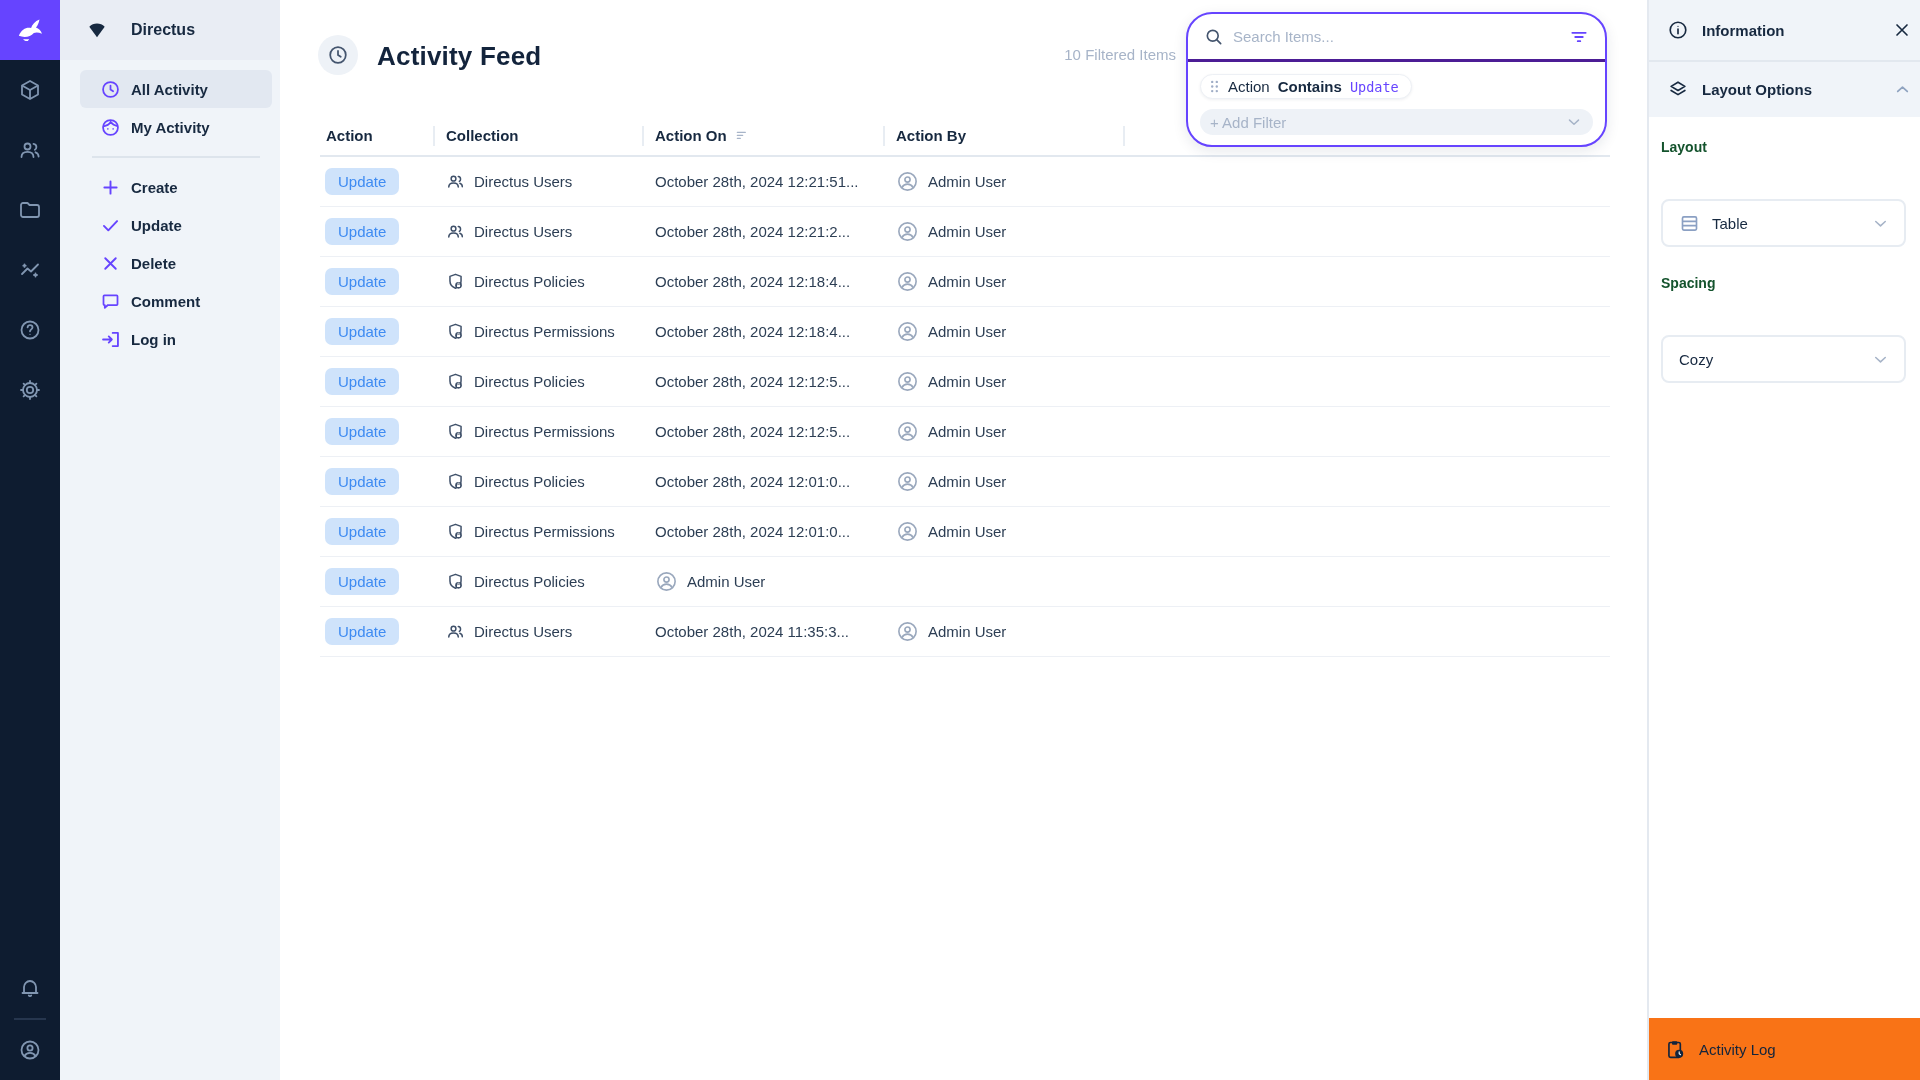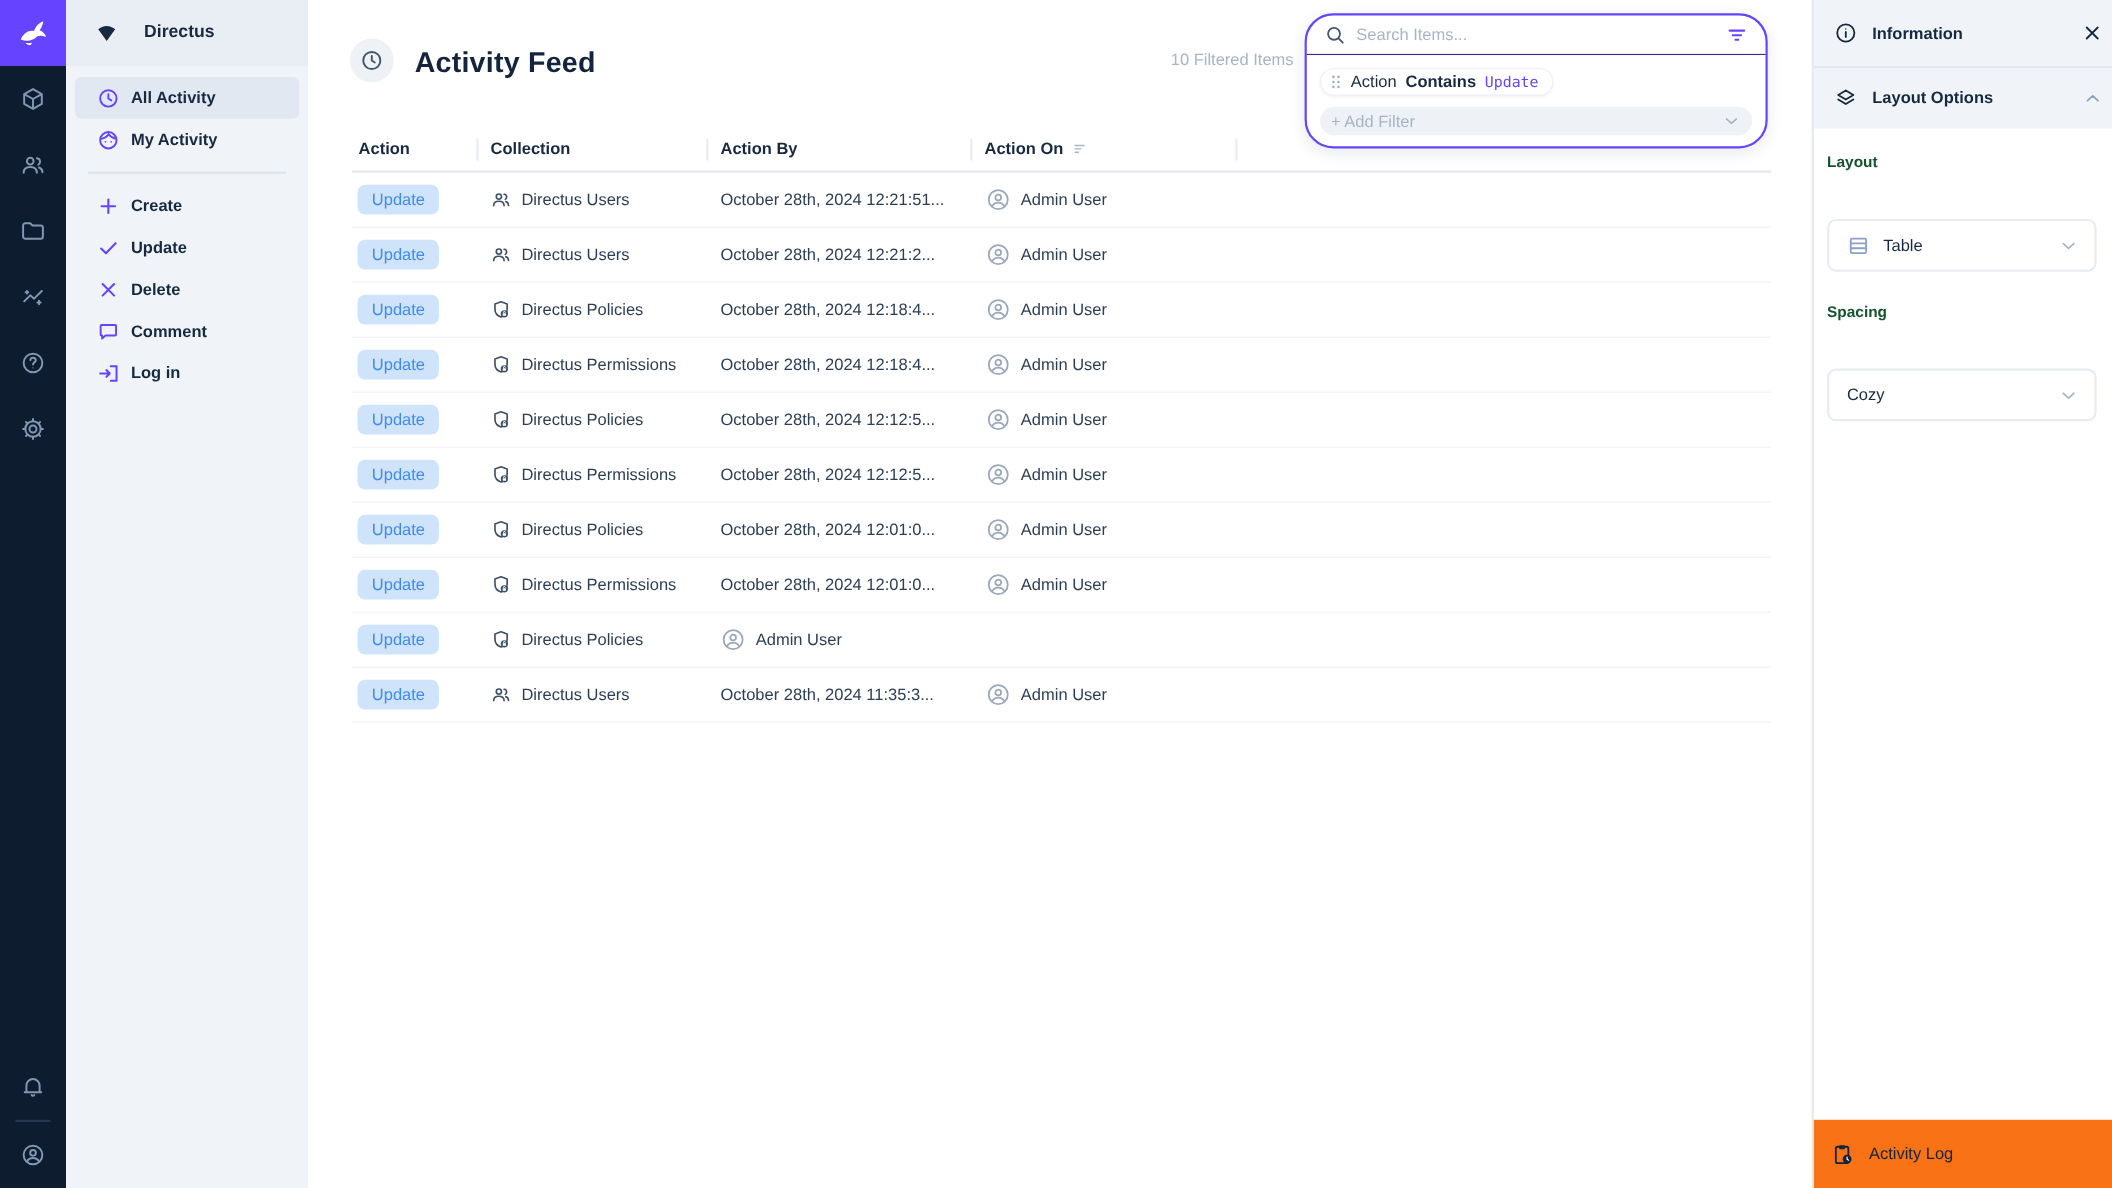--- a/index.html
+++ b/index.html
@@ -10,36 +10,36 @@
   .module-bar { position:absolute; left:0; top:0; width:60px; height:1080px; background:#0e1c30; display:flex; flex-direction:column; align-items:center; }
   .logo-tile { width:60px; height:60px; background:#6644ff; display:flex; align-items:center; justify-content:center; cursor:pointer; }
   .mod-btn { width:60px; height:60px; display:flex; align-items:center; justify-content:center; color:#8196b1; cursor:pointer; }
   .mod-spacer { margin-top:auto; }
   .mod-divider { width:32px; height:0; border-top:2px solid #26364e; margin:0 auto; }
 
   
   .nav { position:absolute; left:60px; top:0; width:220px; height:1080px; background:#f0f4f9; }
   .nav-header { height:60px; background:#e9edf4; display:flex; align-items:center; padding-left:26px; gap:23px; color:#172940; }
   .nav-header .label { font-size:16px; font-weight:700; color:#172940; }
-  .nav-list { padding:10px 8px 0 8px; }
+  .nav-list { padding:10px 8px 0 20px; }
   .nav-item { height:38px; border-radius:6px; display:flex; align-items:center; padding-left:20px; gap:10px; color:#172940; font-size:15px; font-weight:600; cursor:pointer; }
   .nav-item .nicon { color:#6644ff; }
   .nav-item.active { background:#e2e8f1; }
   .nav-divider { height:0; border-top:2px solid #dde4ec; margin:10px 12px 10px 12px; }
 
   
   .main { position:absolute; left:280px; top:0; width:1367px; height:1080px; background:#ffffff; }
   .title-row { position:absolute; left:0; top:0; width:100%; height:110px; }
   .title-icon { position:absolute; left:38px; top:35px; width:40px; height:40px; border-radius:50%; background:#eef2f7; display:flex; align-items:center; justify-content:center; color:#44556e; }
   .page-title { position:absolute; left:97px; top:41px; font-size:26px; font-weight:700; color:#13243c; letter-spacing:0.2px; }
   .filtered-count { position:absolute; right:471px; top:46px; font-size:15px; color:#a7b4c8; }
 
   
   .search-panel { position:absolute; left:906px; top:12px; width:421px; border:2px solid #6644ff; border-radius:26px; background:#ffffff; z-index:10; box-shadow:0 4px 14px rgba(23,41,64,0.10); padding-bottom:10px; }
-  .search-row { height:36px; display:flex; align-items:center; padding:0 16px 0 16px; gap:9px; border-bottom:1px solid #4c1d95; }
+  .search-row { height:48px; display:flex; align-items:center; padding:0 16px 0 16px; gap:9px; border-bottom:3px solid #4c1d95; }
   .search-row input { flex:1; border:none; outline:none; font-size:15px; color:#172940; font-family:"Liberation Sans", sans-serif; background:transparent; }
   .search-row input::placeholder { color:#a7b4c8; }
   .filter-chip { margin:12px 12px 0 12px; display:inline-flex; align-items:center; gap:8px; height:25px; padding:0 12px 0 8px; background:#ffffff; border:1px solid #edf0f5; border-radius:13px; box-shadow:0 1px 3px rgba(23,41,64,0.07); font-size:15px; cursor:pointer; }
   .filter-chip .f-field { color:#172940; }
   .filter-chip .f-op { color:#172940; font-weight:700; }
   .filter-chip .f-val { color:#6644ff; font-family:"DejaVu Sans Mono", monospace; font-size:13.5px; }
   .add-filter { margin:10px 12px 0 12px; height:26px; border-radius:13px; background:#eef2f7; display:flex; align-items:center; padding:0 10px 0 10px; gap:7px; color:#a7b4c8; font-size:15px; cursor:pointer; }
   .add-filter .chev { margin-left:auto; color:#a7b4c8; }
 
   
@@ -246,29 +246,29 @@
   </div>
 
   <div class="table">
     <div class="t-head">
       <div class="hc c1">
           <span>Action</span>
         </div>
       <div class="hc c2">
           <span>Collection</span>
         </div>
-      <div class="hc c4">
-          <span>Action By</span>
-        </div>
       <div class="hc c3">
         <span>Action On</span>
         <svg width="16" height="16" viewBox="0 0 24 24" fill="none" stroke="#a7b4c8" stroke-width="2" stroke-linecap="round">
           <path d="M5 8 H17 M5 12.5 H13 M5 17 H9.5"></path>
         </svg>
       </div>
+      <div class="hc c4">
+          <span>Action By</span>
+        </div>
       <div class="hc c5"></div>
     </div>
     <div id="table-body">
         <div class="t-row">
           <div class="tc c1">
             <span class="badge">Update</span>
           </div>
           <div class="tc c2">
             <svg width="19" height="19" viewBox="0 0 24 24" fill="none" stroke="currentColor" stroke-width="1.9" stroke-linecap="round" class="coll-icon">
     <circle cx="9.5" cy="8.5" r="3"></circle>

